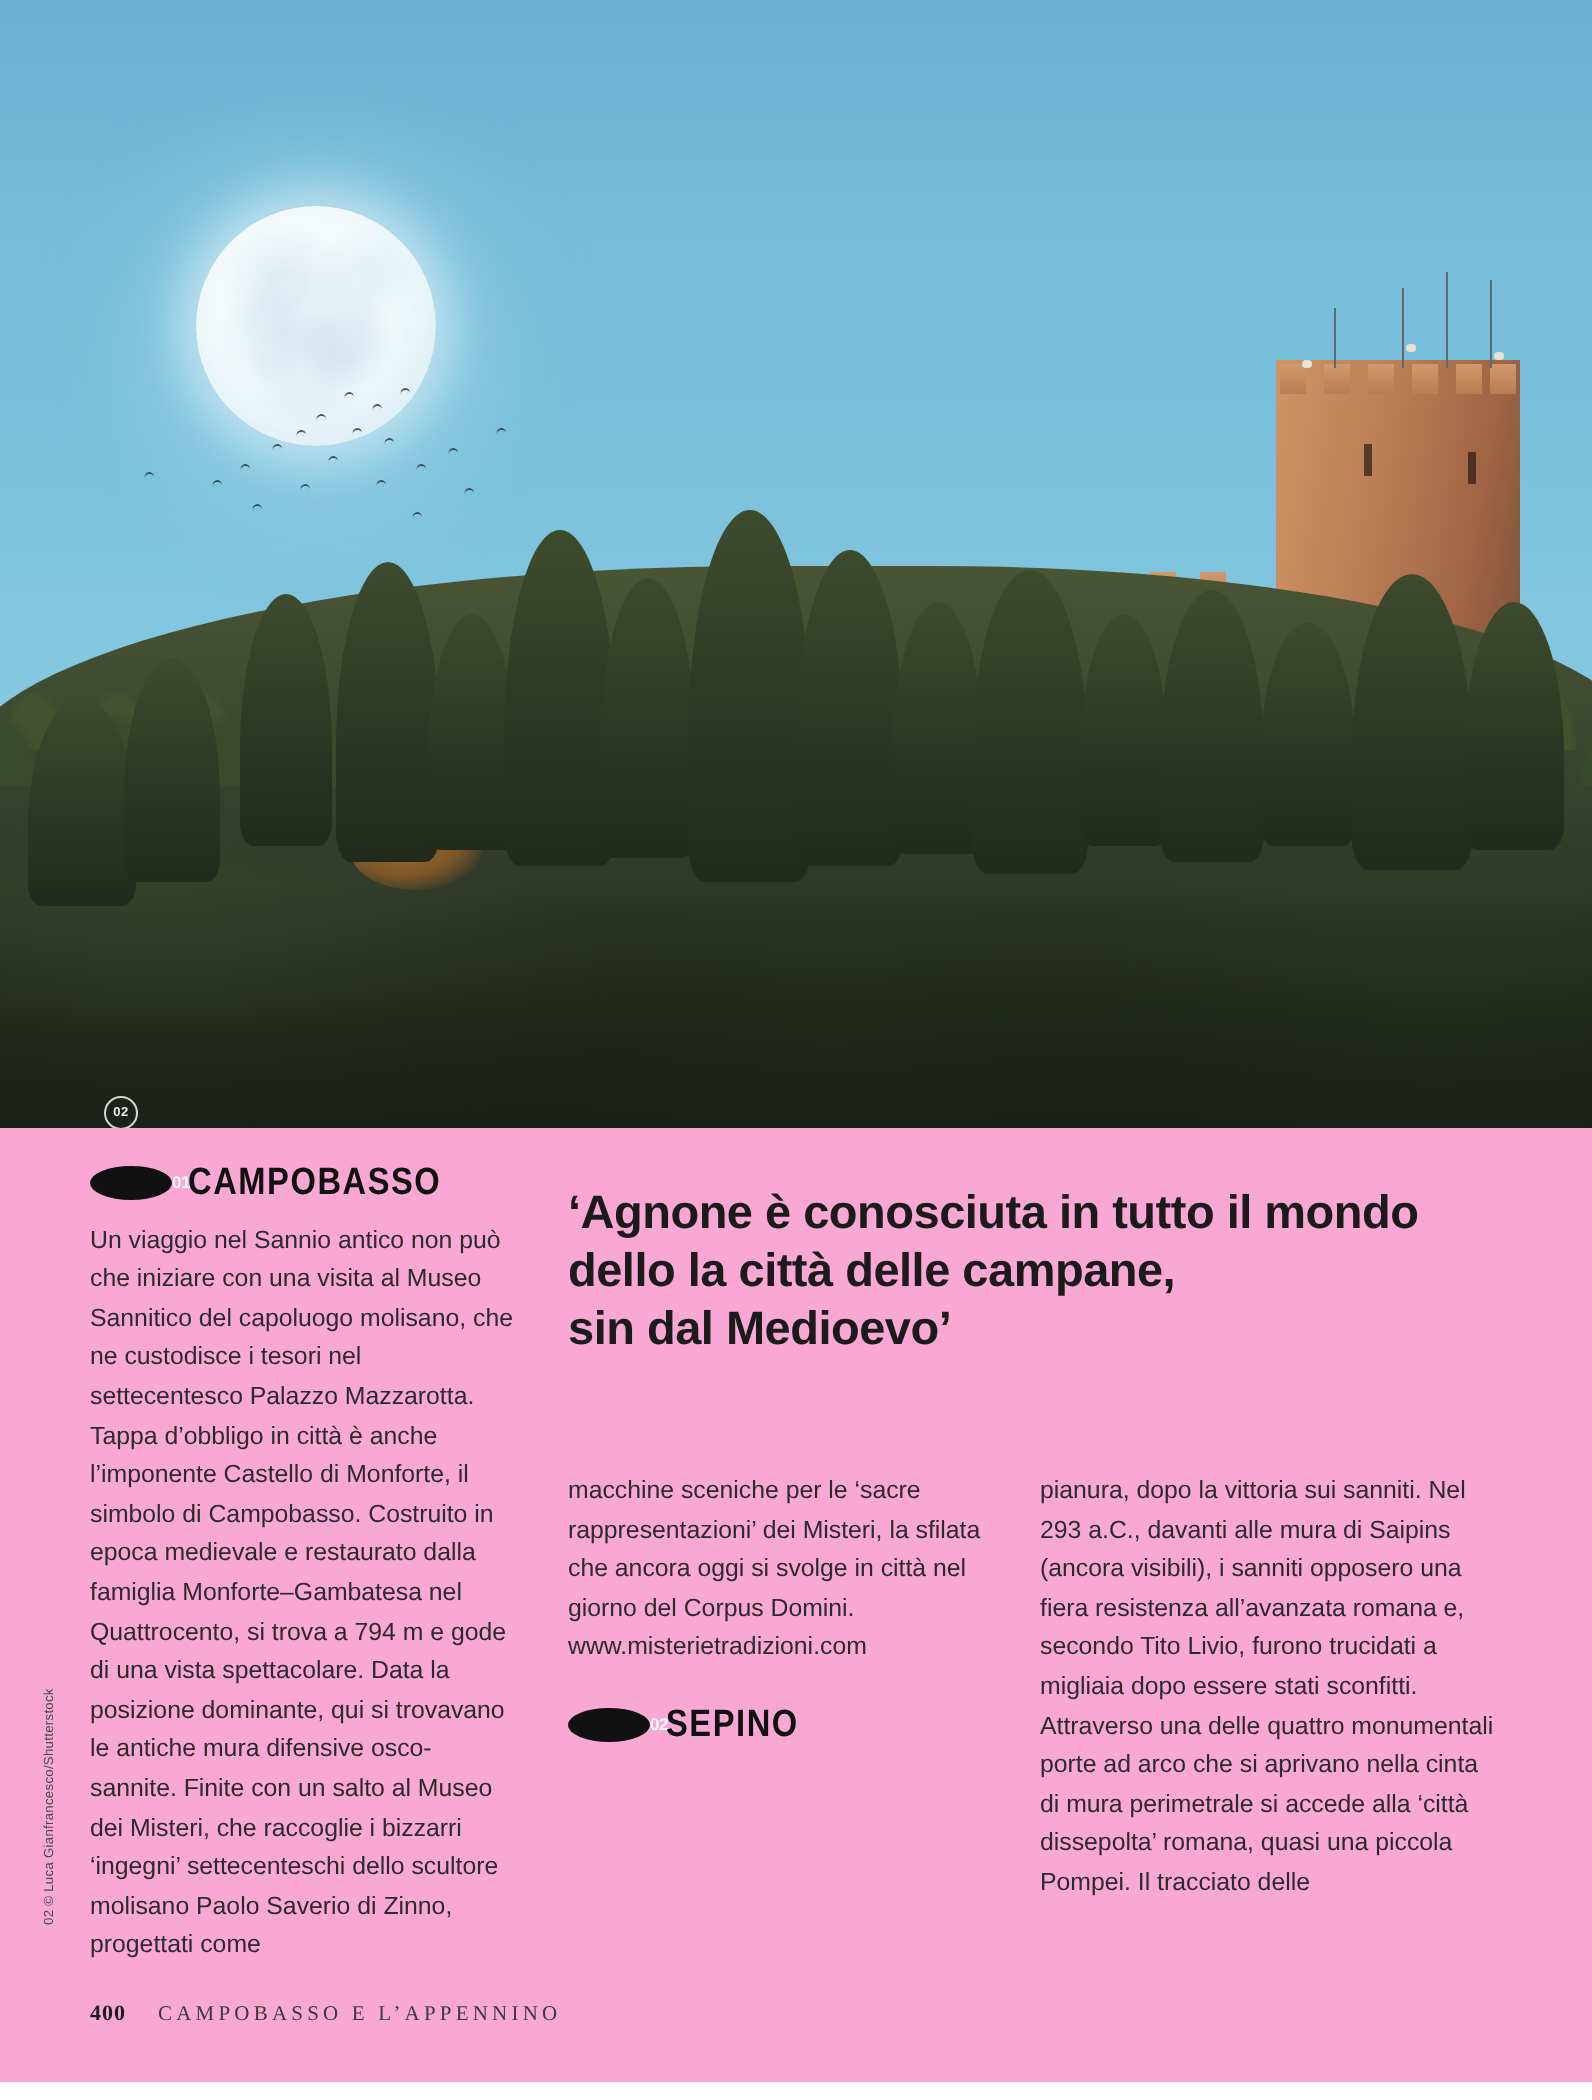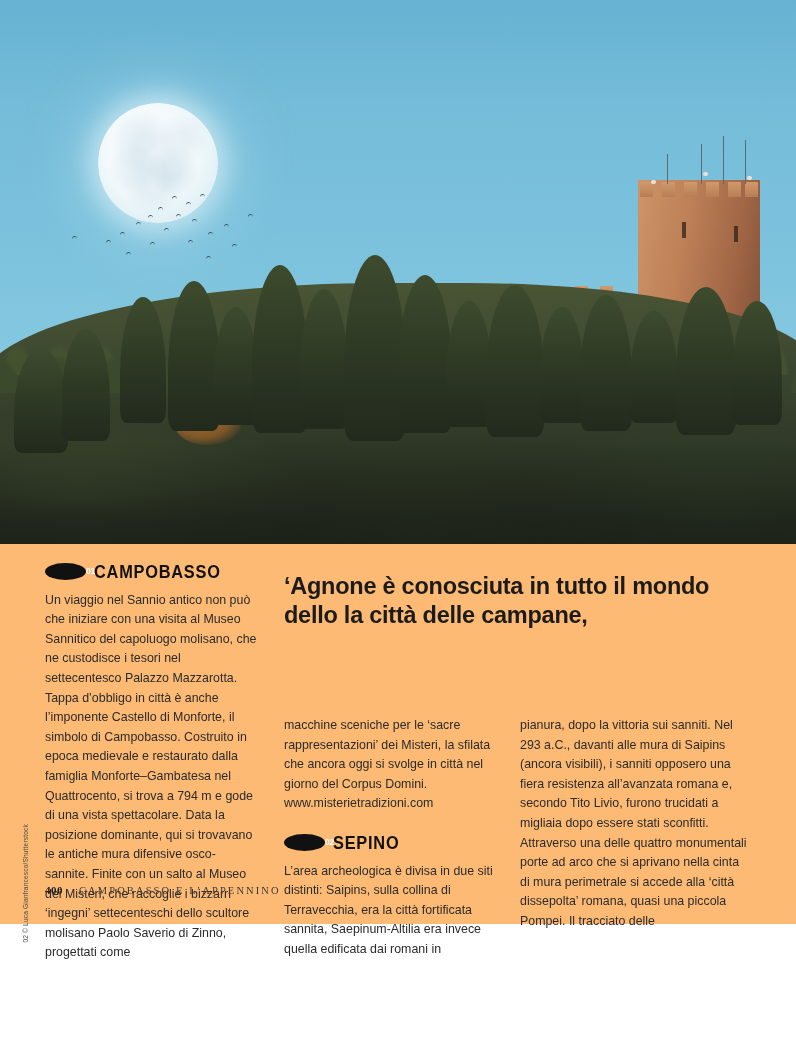--- a/index.html
+++ b/index.html
@@ -171,24 +171,24 @@
     font-size: 6.5px;
     font-weight: bold;
     line-height: 15px;
     text-align: center;
     letter-spacing: .2px;
   }
 
   
   .content {
     position: absolute;
-    left: 0; top: 544px;
+    left: 0; top: 564px;
     width: 796px;
-    height: 380px;
-    background: #fdba74;
+    height: 477px;
+    background: #f9a8d4;
   }
 
   .vcredit {
     position: absolute;
     left: -60px; top: 310px;
     width: 170px;
     transform: rotate(-90deg);
     transform-origin: center center;
     font-size: 6.6px;
     color: #4a4a4a;
@@ -386,39 +386,39 @@
     <div class="photo-credit-badge">02</div>
   </div>
 
   <div class="content">
 
     <div class="vcredit">02 © Luca Gianfrancesco/Shutterstock</div>
 
     <div class="pullquote">
       <span>‘Agnone è conosciuta in tutto il mondo</span>
       <span>dello la città delle campane,</span>
+      <span>sin dal Medioevo’</span>
     </div>
 
     <div class="col" id="col1">
       <div class="sec-head">
         <div class="sec-num">01</div>
         <div class="sec-title">CAMPOBASSO</div>
       </div>
       <p>Un viaggio nel Sannio antico non può che iniziare con una visita al Museo Sannitico del capoluogo molisano, che ne custodisce i tesori nel settecentesco Palazzo Mazzarotta. Tappa d’obbligo in città è anche l’imponente Castello di Monforte, il simbolo di Campobasso. Costruito in epoca medievale e restaurato dalla famiglia Monforte–Gambatesa nel Quattrocento, si trova a 794 m e gode di una vista spettacolare. Data la posizione dominante, qui si trovavano le antiche mura difensive osco-sannite. Finite con un salto al Museo dei Misteri, che raccoglie i bizzarri ‘ingegni’ settecenteschi dello scultore molisano Paolo Saverio di Zinno, progettati come</p>
     </div>
 
     <div class="col" id="col2">
       <p>macchine sceniche per le ‘sacre rappresentazioni’ dei Misteri, la sfilata che ancora oggi si svolge in città nel giorno del Corpus Domini.</p>
       <p class="url">www.misterietradizioni.com</p>
       <div class="sep-gap"></div>
       <div class="sec-head">
         <div class="sec-num">02</div>
         <div class="sec-title">SEPINO</div>
       </div>
-      <p>L’area archeologica è divisa in due siti distinti: Saipins, sulla collina di Terravecchia, era la città fortificata sannita, Saepinum-Altilia era invece quella edificata dai romani in</p>
     </div>
 
     <div class="col" id="col3">
       <p>pianura, dopo la vittoria sui sanniti. Nel 293 a.C., davanti alle mura di Saipins (ancora visibili), i sanniti opposero una fiera resistenza all’avanzata romana e, secondo Tito Livio, furono trucidati a migliaia dopo essere stati sconfitti. Attraverso una delle quattro monumentali porte ad arco che si aprivano nella cinta di mura perimetrale si accede alla ‘città dissepolta’ romana, quasi una piccola Pompei. Il tracciato delle</p>
     </div>
 
     <div class="footer">
       <div class="folio">400</div>
       <div class="running-head">CAMPOBASSO E L’APPENNINO</div>
     </div>

